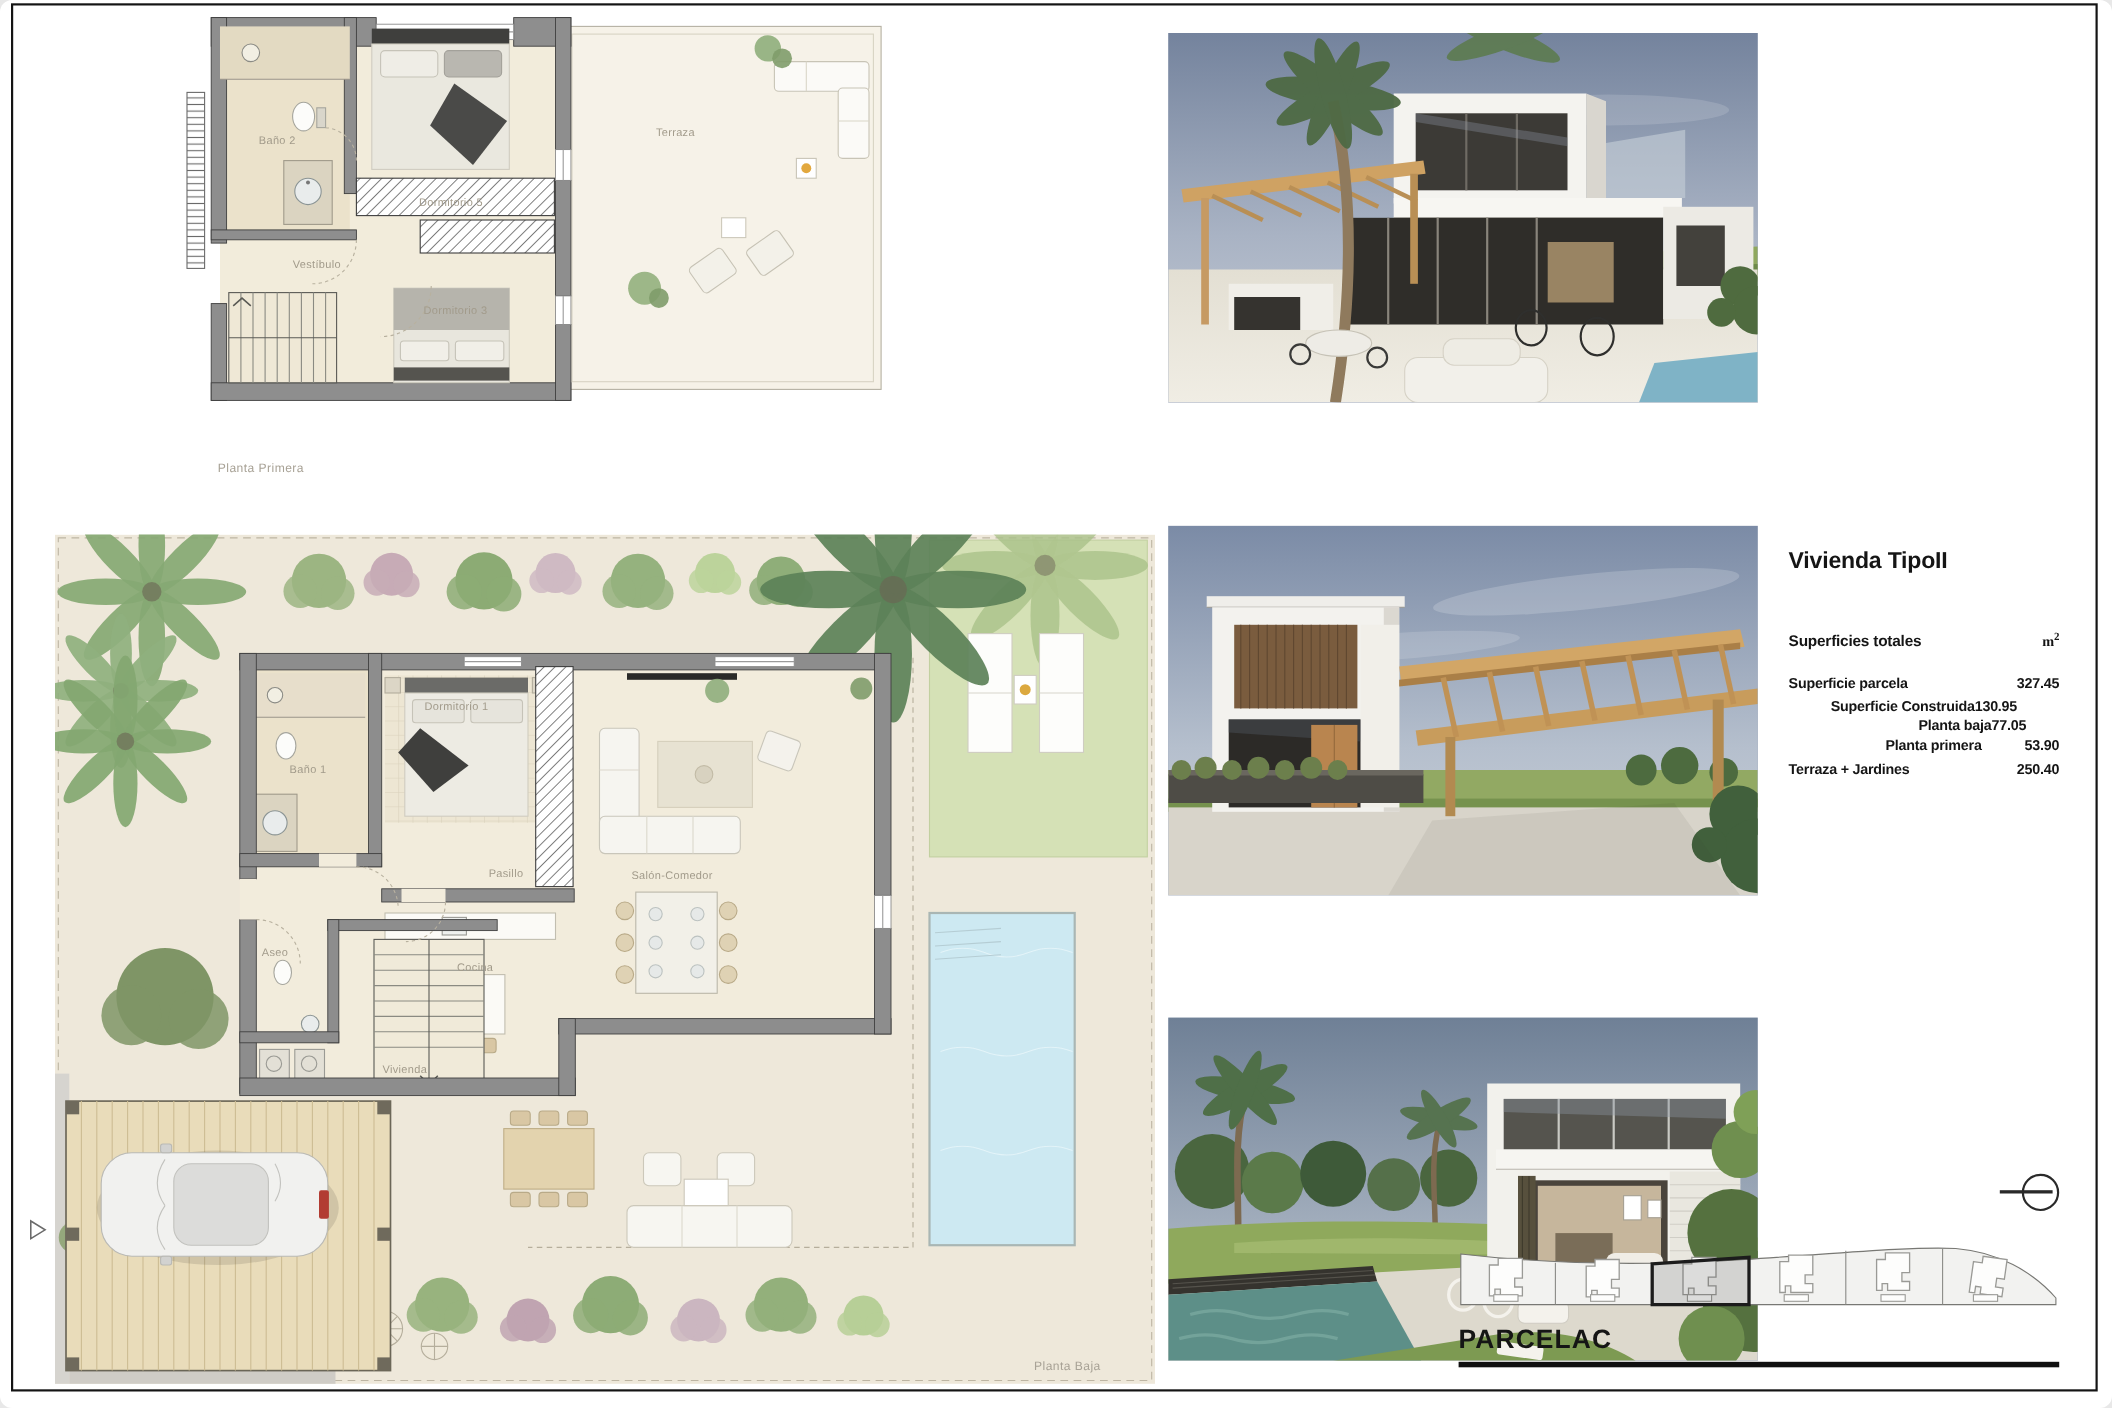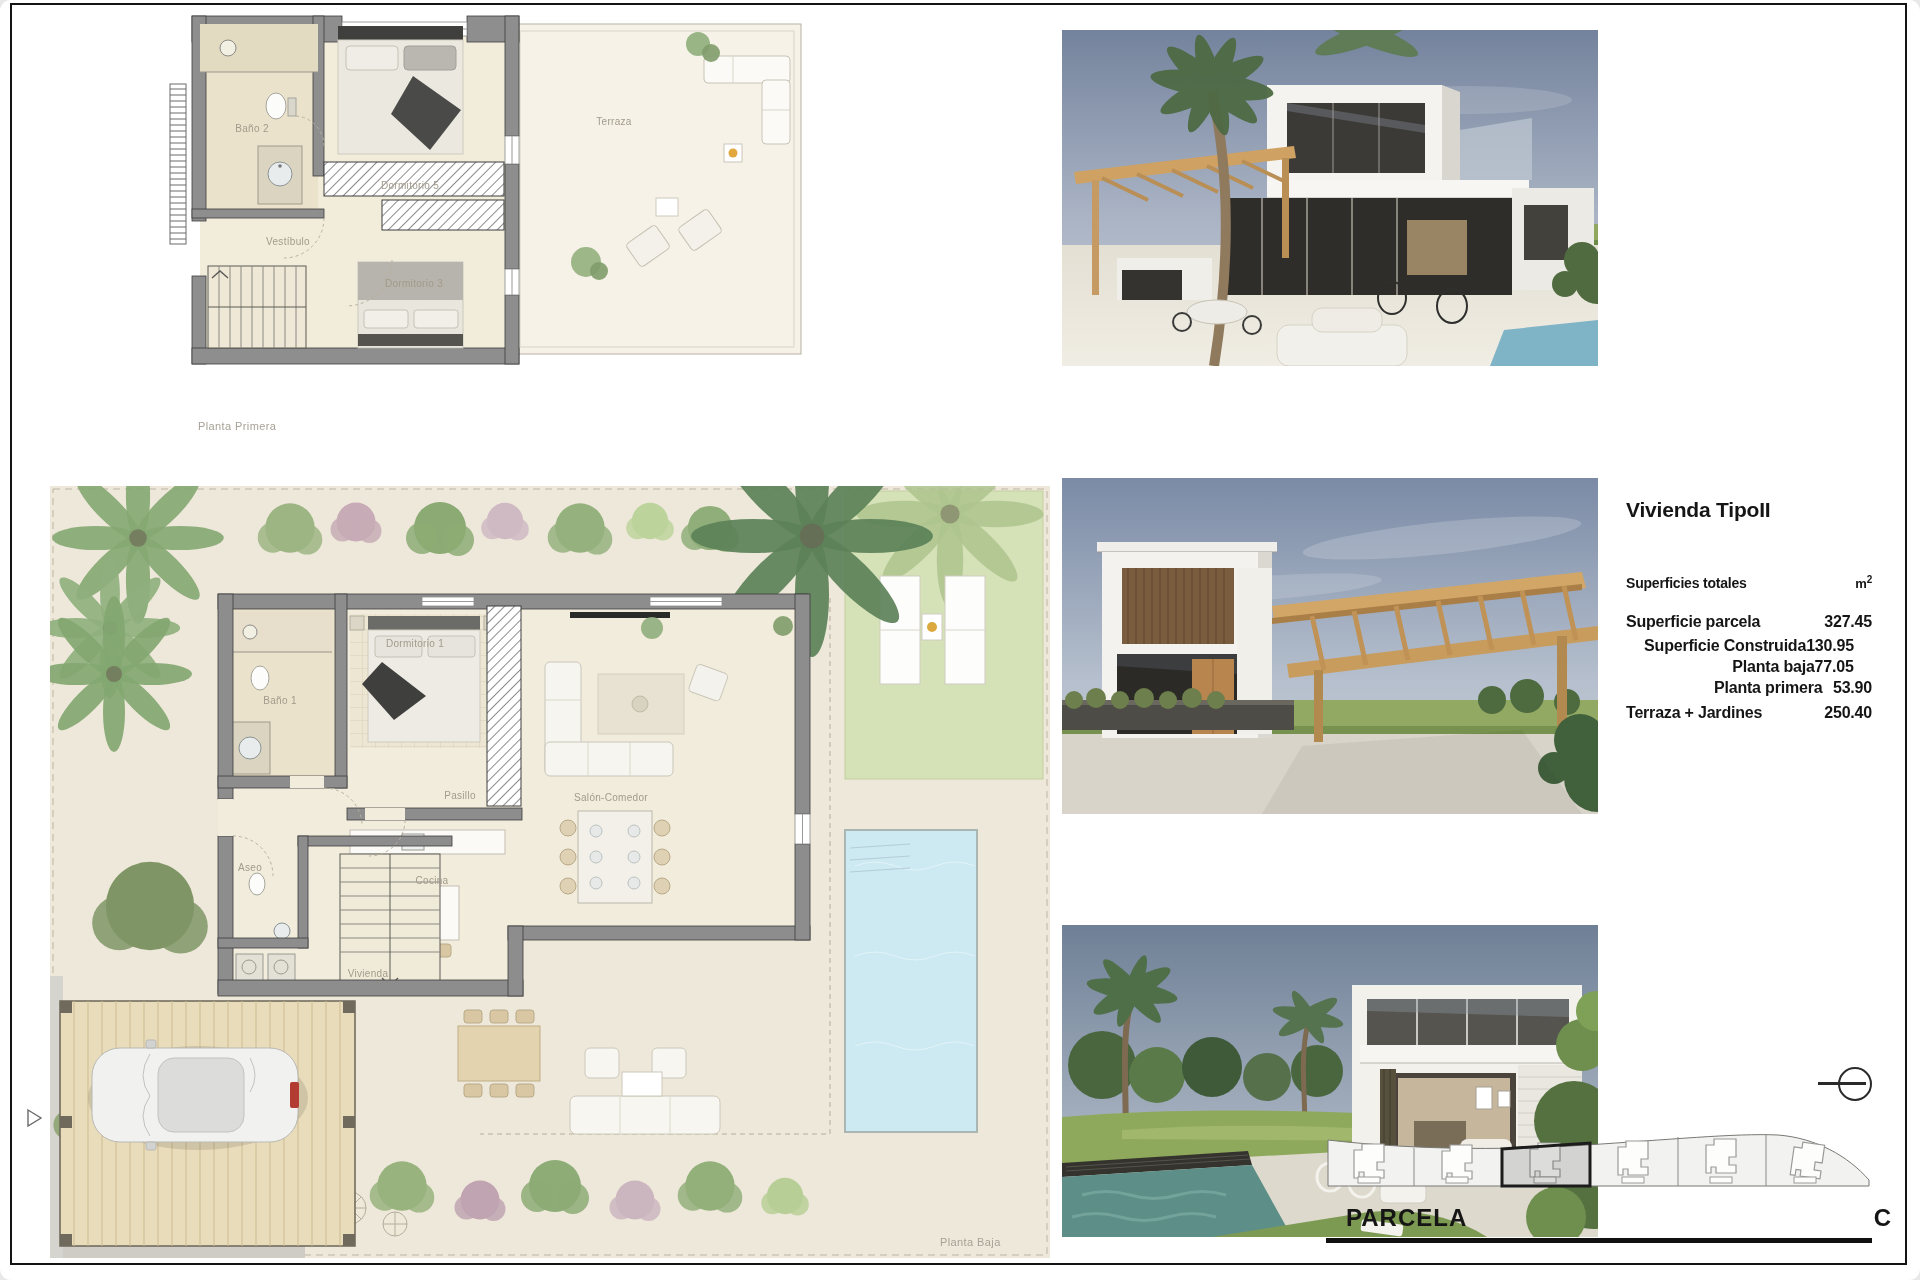--- a/index.html
+++ b/index.html
@@ -23,36 +23,36 @@
   .photo svg{display:block;width:100%;height:100%;}
 
   
   .info{position:absolute;left:1626px;top:498px;width:246px;letter-spacing:-.2px;}
   .vt-row{display:flex;justify-content:flex-start;align-items:baseline;}
   .vt-title{font-size:21px;font-weight:700;}
   .vt-code{font-size:21px;font-weight:700;}
   .features{margin-top:12px;line-height:17px;font-size:13.5px;font-weight:700;}
   .surf-row{display:flex;justify-content:space-between;align-items:baseline;margin-top:52px;}
   .surf-title{font-size:14px;font-weight:700;}
-  .surf-unit{font-size:13px;font-weight:700;}
+  .surf-unit{font-size:13px;font-weight:700;font-family:Liberation Serif, serif;}
   .surf-unit sup{font-size:10px;}
   .srows{margin-top:22px;}
-  .srow{display:flex;justify-content:space-between;font-size:16px;font-weight:700;margin-bottom:6px;}
+  .srow{display:flex;justify-content:space-between;font-size:13px;font-weight:700;margin-bottom:6px;}
   .srow.tight{margin-bottom:3px;justify-content:center;}
   .srow.indent .lbl{padding-left:88px;}
   .srow.gap{margin-bottom:7px;}
 
   
   .parcel-block{position:absolute;left:1326px;top:1066px;width:546px;height:185px;}
   .compass{position:absolute;right:-4px;top:0;width:60px;height:36px;}
   .compass .circ{position:absolute;right:4px;top:1px;width:30px;height:30px;border:2.5px solid #2a2a2a;border-radius:50%;}
   .compass .bar{position:absolute;right:10px;top:16px;width:48px;height:2.5px;background:#2a2a2a;}
   .parcel-strip{position:absolute;left:0;top:56px;width:546px;height:74px;}
-  .parcel-label-row{position:absolute;left:0;top:138px;width:100%;display:flex;justify-content:space-between;
-                    font-size:24px;font-weight:700;letter-spacing:1px;margin-left:20px;}
+  .parcel-label-row{position:absolute;left:0;top:138px;width:100%;display:flex;justify-content:flex-start;
+                    font-size:24px;font-weight:700;letter-spacing:1px;}
   .parcel-rule{position:absolute;left:0;top:172px;width:100%;height:5px;background:#101010;}
 
   .north-mark{position:absolute;left:26px;top:1108px;}
 </style>
 </head>
 <body>
 
 <div class="page">
   <div class="frame"></div>
 

